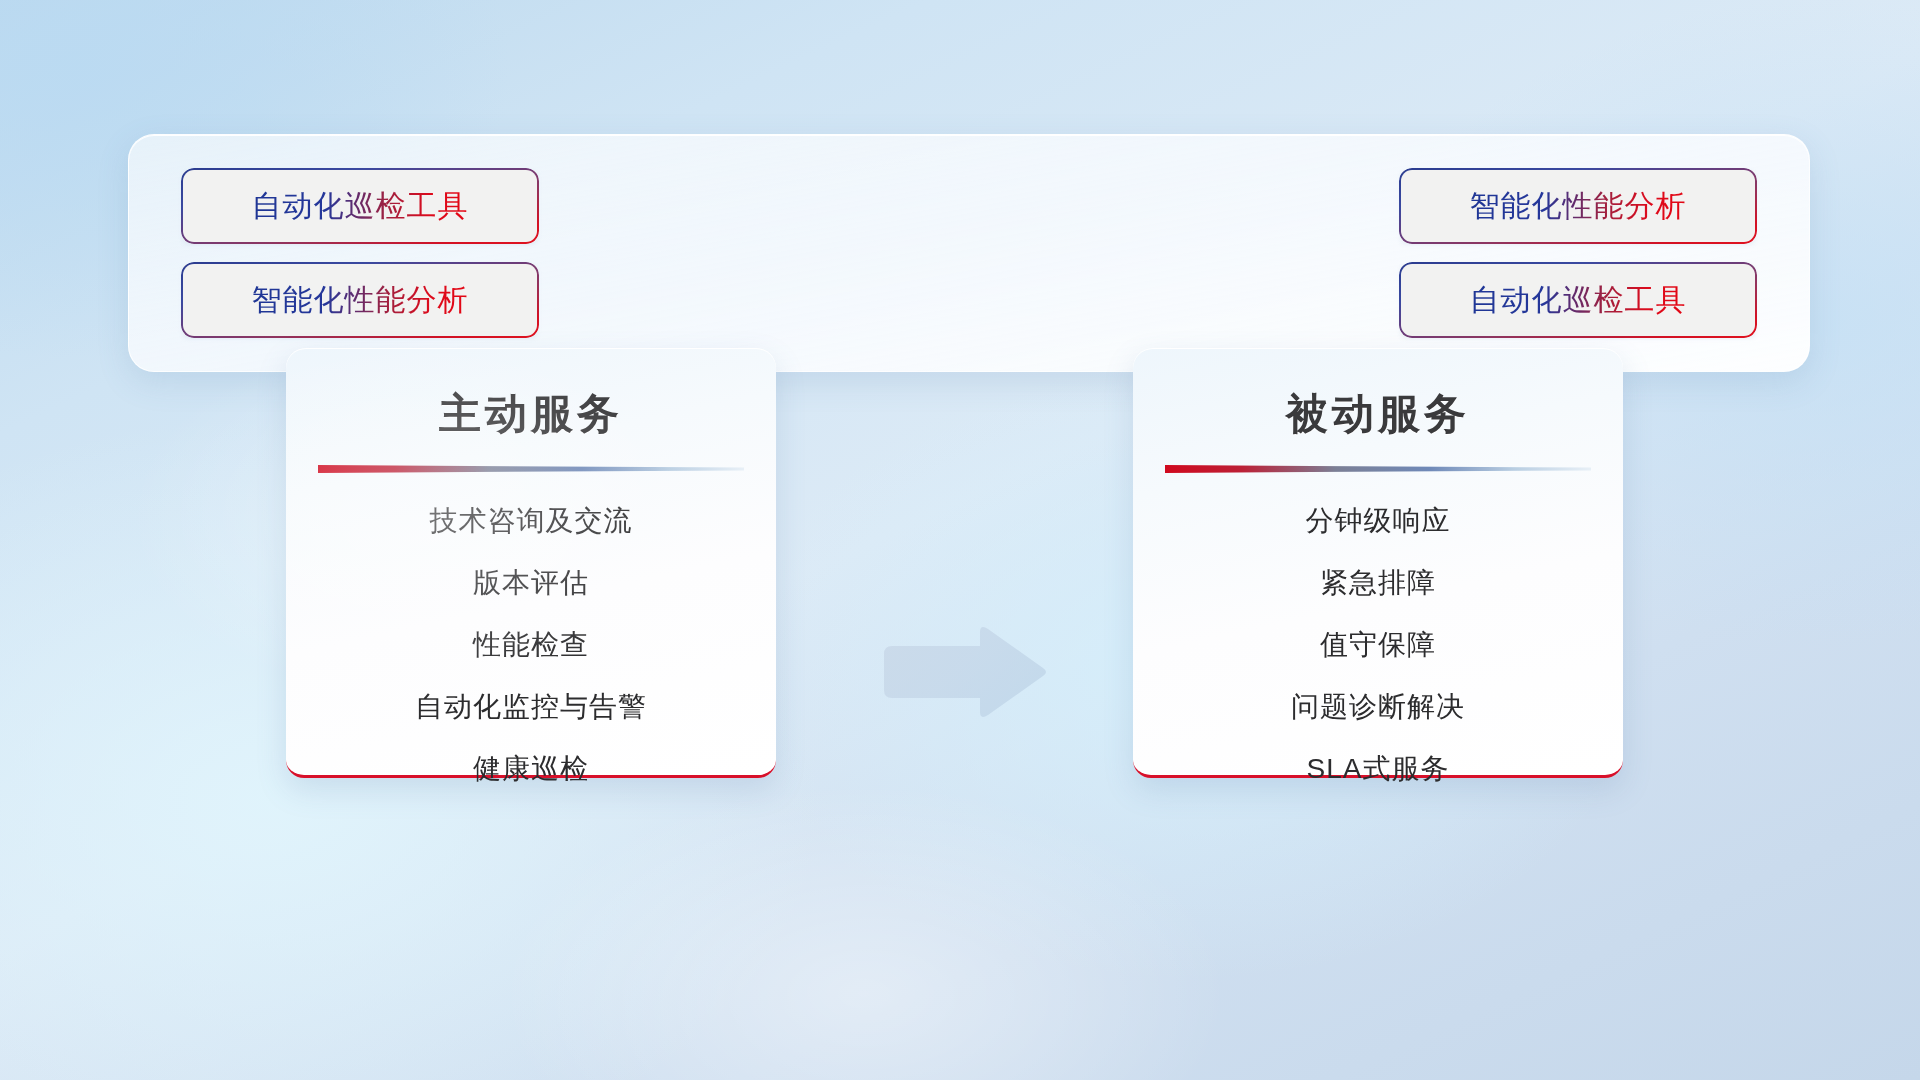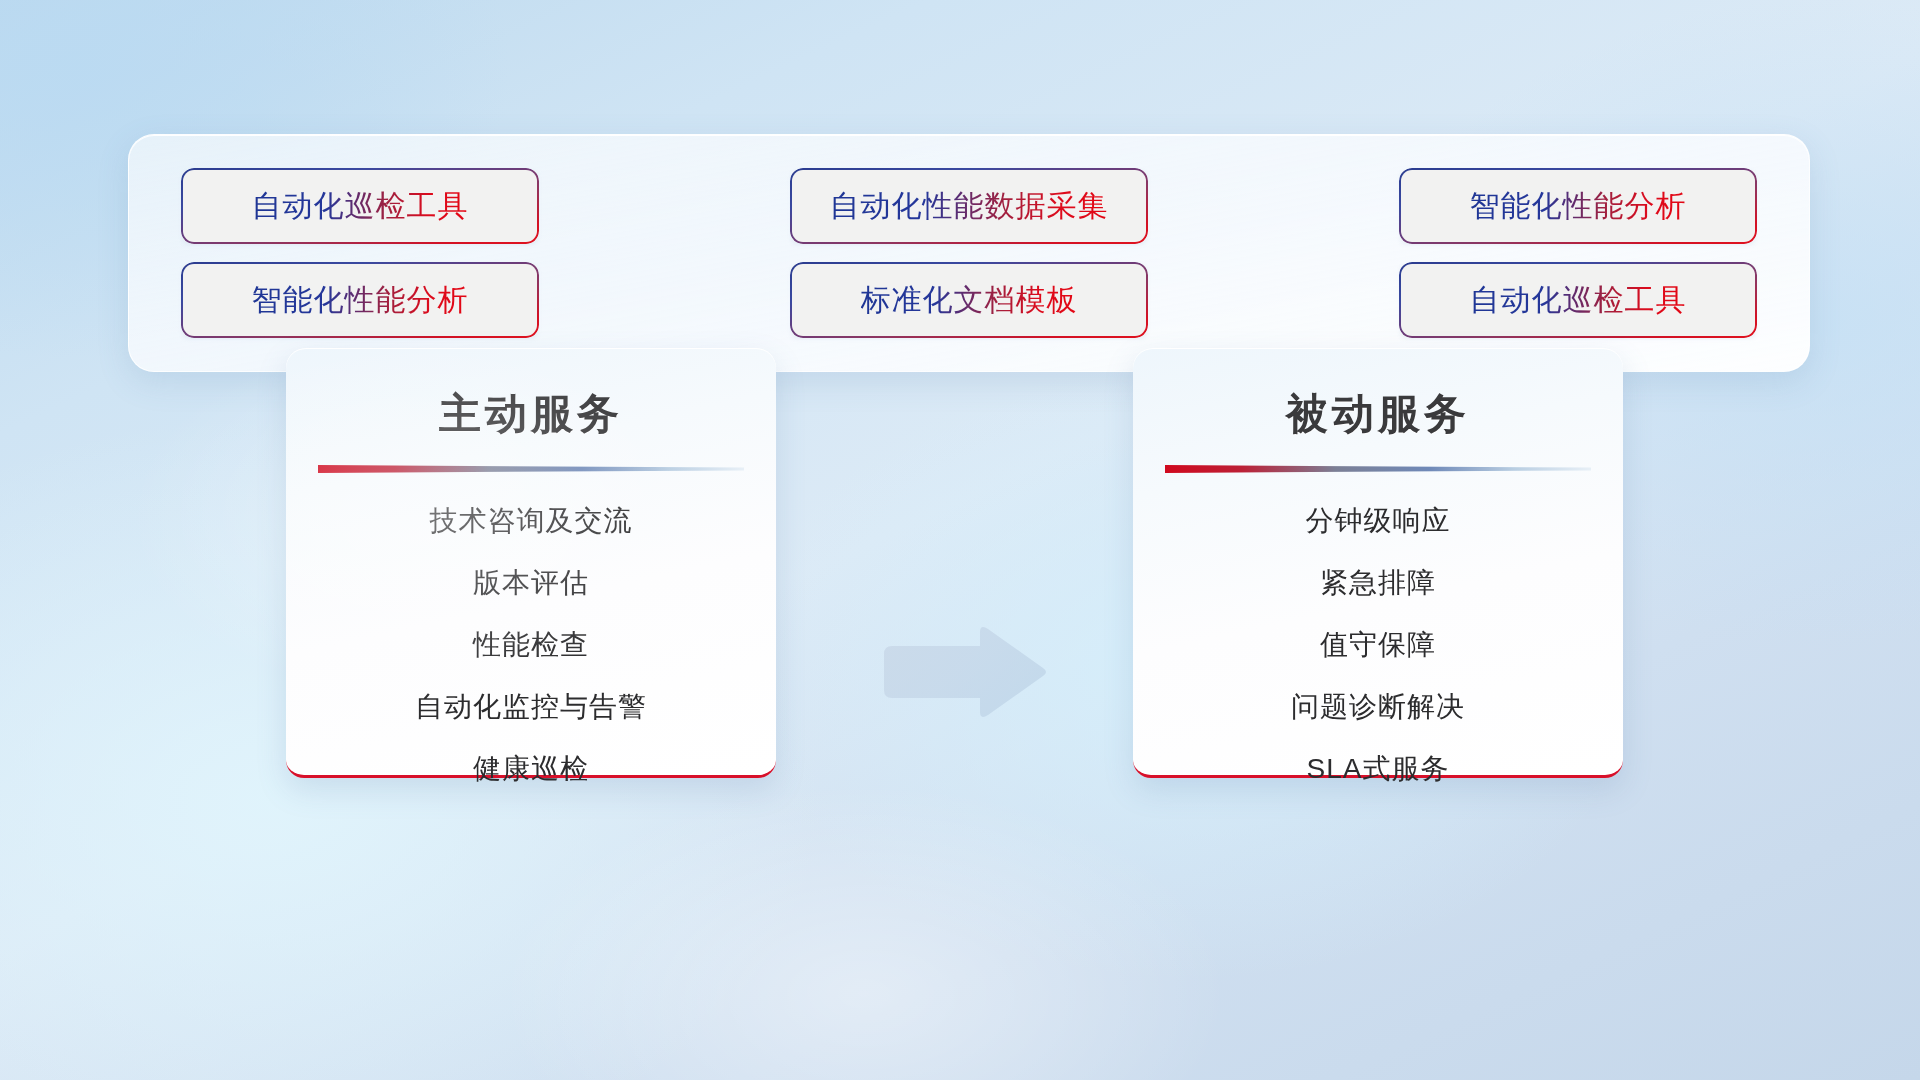--- a/index.html
+++ b/index.html
@@ -100,33 +100,27 @@
 
 <div id="stage">
 
   <div class="top-panel">
 
     <div class="pill-row">
       <div class="pill">
         <span class="pill-label">自动化巡检工具</span>
       </div>
       <div class="pill">
-        <span class="pill-label">自动化性能数据采集</span>
-      </div>
-      <div class="pill">
         <span class="pill-label">智能化性能分析</span>
       </div>
     </div>
 
     <div class="pill-row">
       <div class="pill">
         <span class="pill-label">智能化性能分析</span>
-      </div>
-      <div class="pill">
-        <span class="pill-label">标准化文档模板</span>
       </div>
       <div class="pill">
         <span class="pill-label">自动化巡检工具</span>
       </div>
     </div>
 
   </div>
 
   <div class="card left">
     <div class="card-title">主动服务</div>

